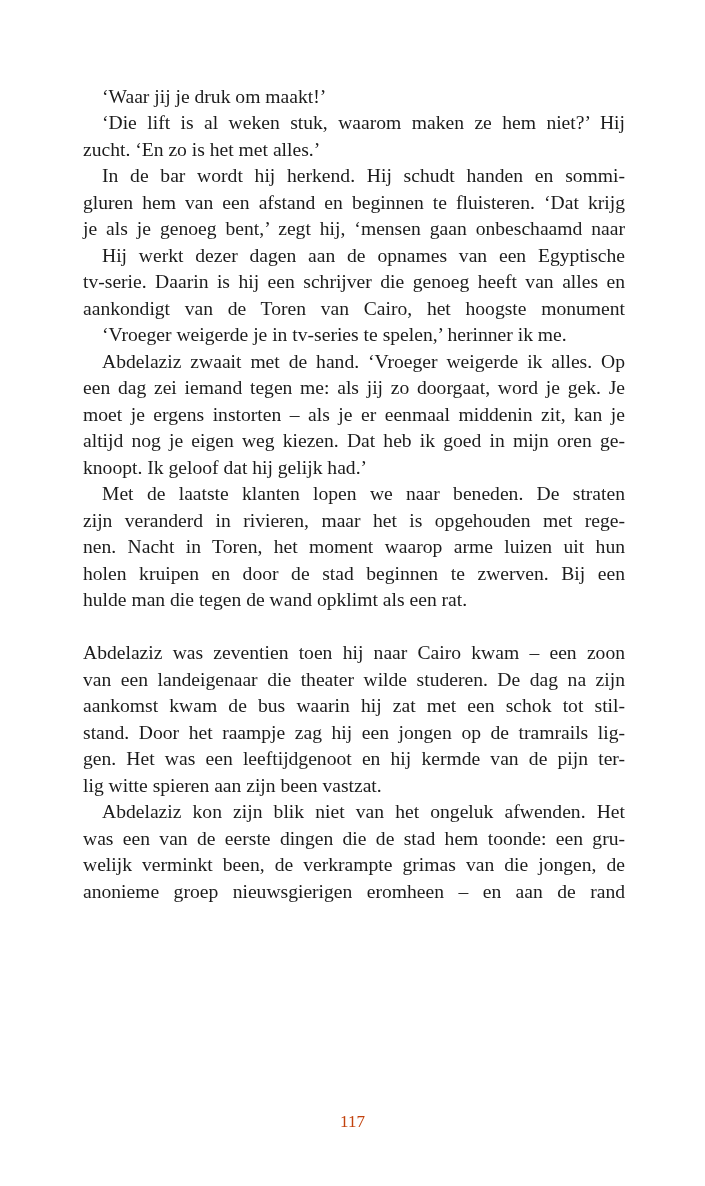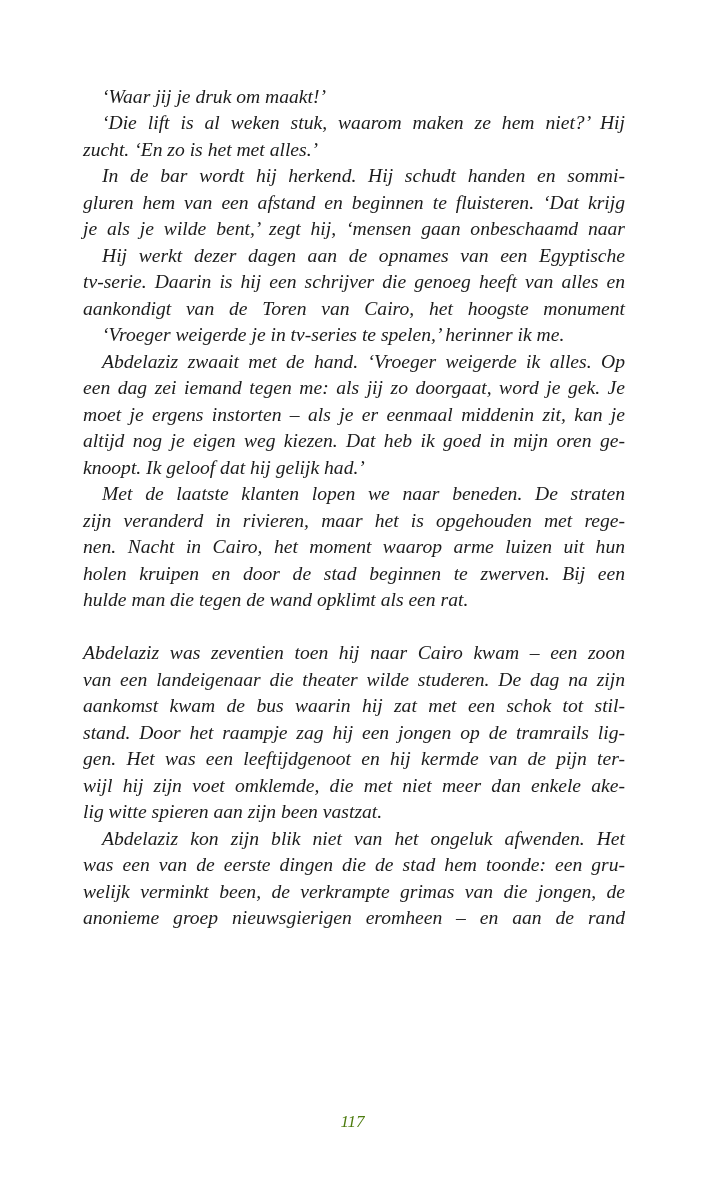--- a/index.html
+++ b/index.html
@@ -1,71 +1,69 @@
 <!DOCTYPE html>
 <html><head>
 <meta charset="utf-8">
 <style>
   html, body { margin: 0; padding: 0; background: #ffffff; }
   body { width: 705px; height: 1186px; position: relative; overflow: hidden; }
   .page {
     position: absolute; left: 0; top: 0; width: 692px; height: 1186px;
     background: #ffffff;
-    font-style: italic;
   }
   .text-block {
     position: absolute; left: 83px; top: 83.5px; width: 542px;
     font-family: "Liberation Serif", "DejaVu Serif", serif;
     font-size: 19.6px; color: #1c1c1c;
   }
   .line {
     height: 26.5px; line-height: 26.5px; white-space: nowrap;
     text-align: justify; text-align-last: justify;
   }
   .line.indent { padding-left: 19px; }
   .line.last { text-align-last: left; }
   .line.blank { height: 26.5px; }
   .page-number {
     position: absolute; left: 0; width: 705px; top: 1112px; text-align: center;
     font-family: "Liberation Serif", "DejaVu Serif", serif;
-    font-size: 17px; color: #4d7c0f;
+    font-size: 17px; color: #c2410c;
   }
 </style>
 </head>
 <body>
 
 <div class="page">
   <div class="text-block">
     <div class="line indent last">‘Waar jij je druk om maakt!’</div>
     <div class="line indent">‘Die lift is al weken stuk, waarom maken ze hem niet?’ Hij</div>
     <div class="line last">zucht. ‘En zo is het met alles.’</div>
     <div class="line indent">In de bar wordt hij herkend. Hij schudt handen en sommi-</div>
     <div class="line">gluren hem van een afstand en beginnen te fluisteren. ‘Dat krijg</div>
-    <div class="line">je als je wilde bent,’ zegt hij, ‘mensen gaan onbeschaamd naar</div>
+    <div class="line">je als je genoeg bent,’ zegt hij, ‘mensen gaan onbeschaamd naar</div>
     <div class="line indent">Hij werkt dezer dagen aan de opnames van een Egyptische</div>
     <div class="line">tv-serie. Daarin is hij een schrijver die genoeg heeft van alles en</div>
     <div class="line">aankondigt van de Toren van Cairo, het hoogste monument</div>
     <div class="line indent last">‘Vroeger weigerde je in tv-series te spelen,’ herinner ik me.</div>
     <div class="line indent">Abdelaziz zwaait met de hand. ‘Vroeger weigerde ik alles. Op</div>
     <div class="line">een dag zei iemand tegen me: als jij zo doorgaat, word je gek. Je</div>
     <div class="line">moet je ergens instorten – als je er eenmaal middenin zit, kan je</div>
     <div class="line">altijd nog je eigen weg kiezen. Dat heb ik goed in mijn oren ge-</div>
     <div class="line last">knoopt. Ik geloof dat hij gelijk had.’</div>
     <div class="line indent">Met de laatste klanten lopen we naar beneden. De straten</div>
     <div class="line">zijn veranderd in rivieren, maar het is opgehouden met rege-</div>
-    <div class="line">nen. Nacht in Cairo, het moment waarop arme luizen uit hun</div>
+    <div class="line">nen. Nacht in Toren, het moment waarop arme luizen uit hun</div>
     <div class="line">holen kruipen en door de stad beginnen te zwerven. Bij een</div>
     <div class="line last">hulde man die tegen de wand opklimt als een rat.</div>
     <div class="line blank"></div>
     <div class="line">Abdelaziz was zeventien toen hij naar Cairo kwam – een zoon</div>
     <div class="line">van een landeigenaar die theater wilde studeren. De dag na zijn</div>
     <div class="line">aankomst kwam de bus waarin hij zat met een schok tot stil-</div>
     <div class="line">stand. Door het raampje zag hij een jongen op de tramrails lig-</div>
     <div class="line">gen. Het was een leeftijdgenoot en hij kermde van de pijn ter-</div>
-    <div class="line">wijl hij zijn voet omklemde, die met niet meer dan enkele ake-</div>
     <div class="line last">lig witte spieren aan zijn been vastzat.</div>
     <div class="line indent">Abdelaziz kon zijn blik niet van het ongeluk afwenden. Het</div>
     <div class="line">was een van de eerste dingen die de stad hem toonde: een gru-</div>
     <div class="line">welijk verminkt been, de verkrampte grimas van die jongen, de</div>
     <div class="line">anonieme groep nieuwsgierigen eromheen – en aan de rand</div>
   </div>
   <div class="page-number">117</div>
 </div>
 
 </body></html>

